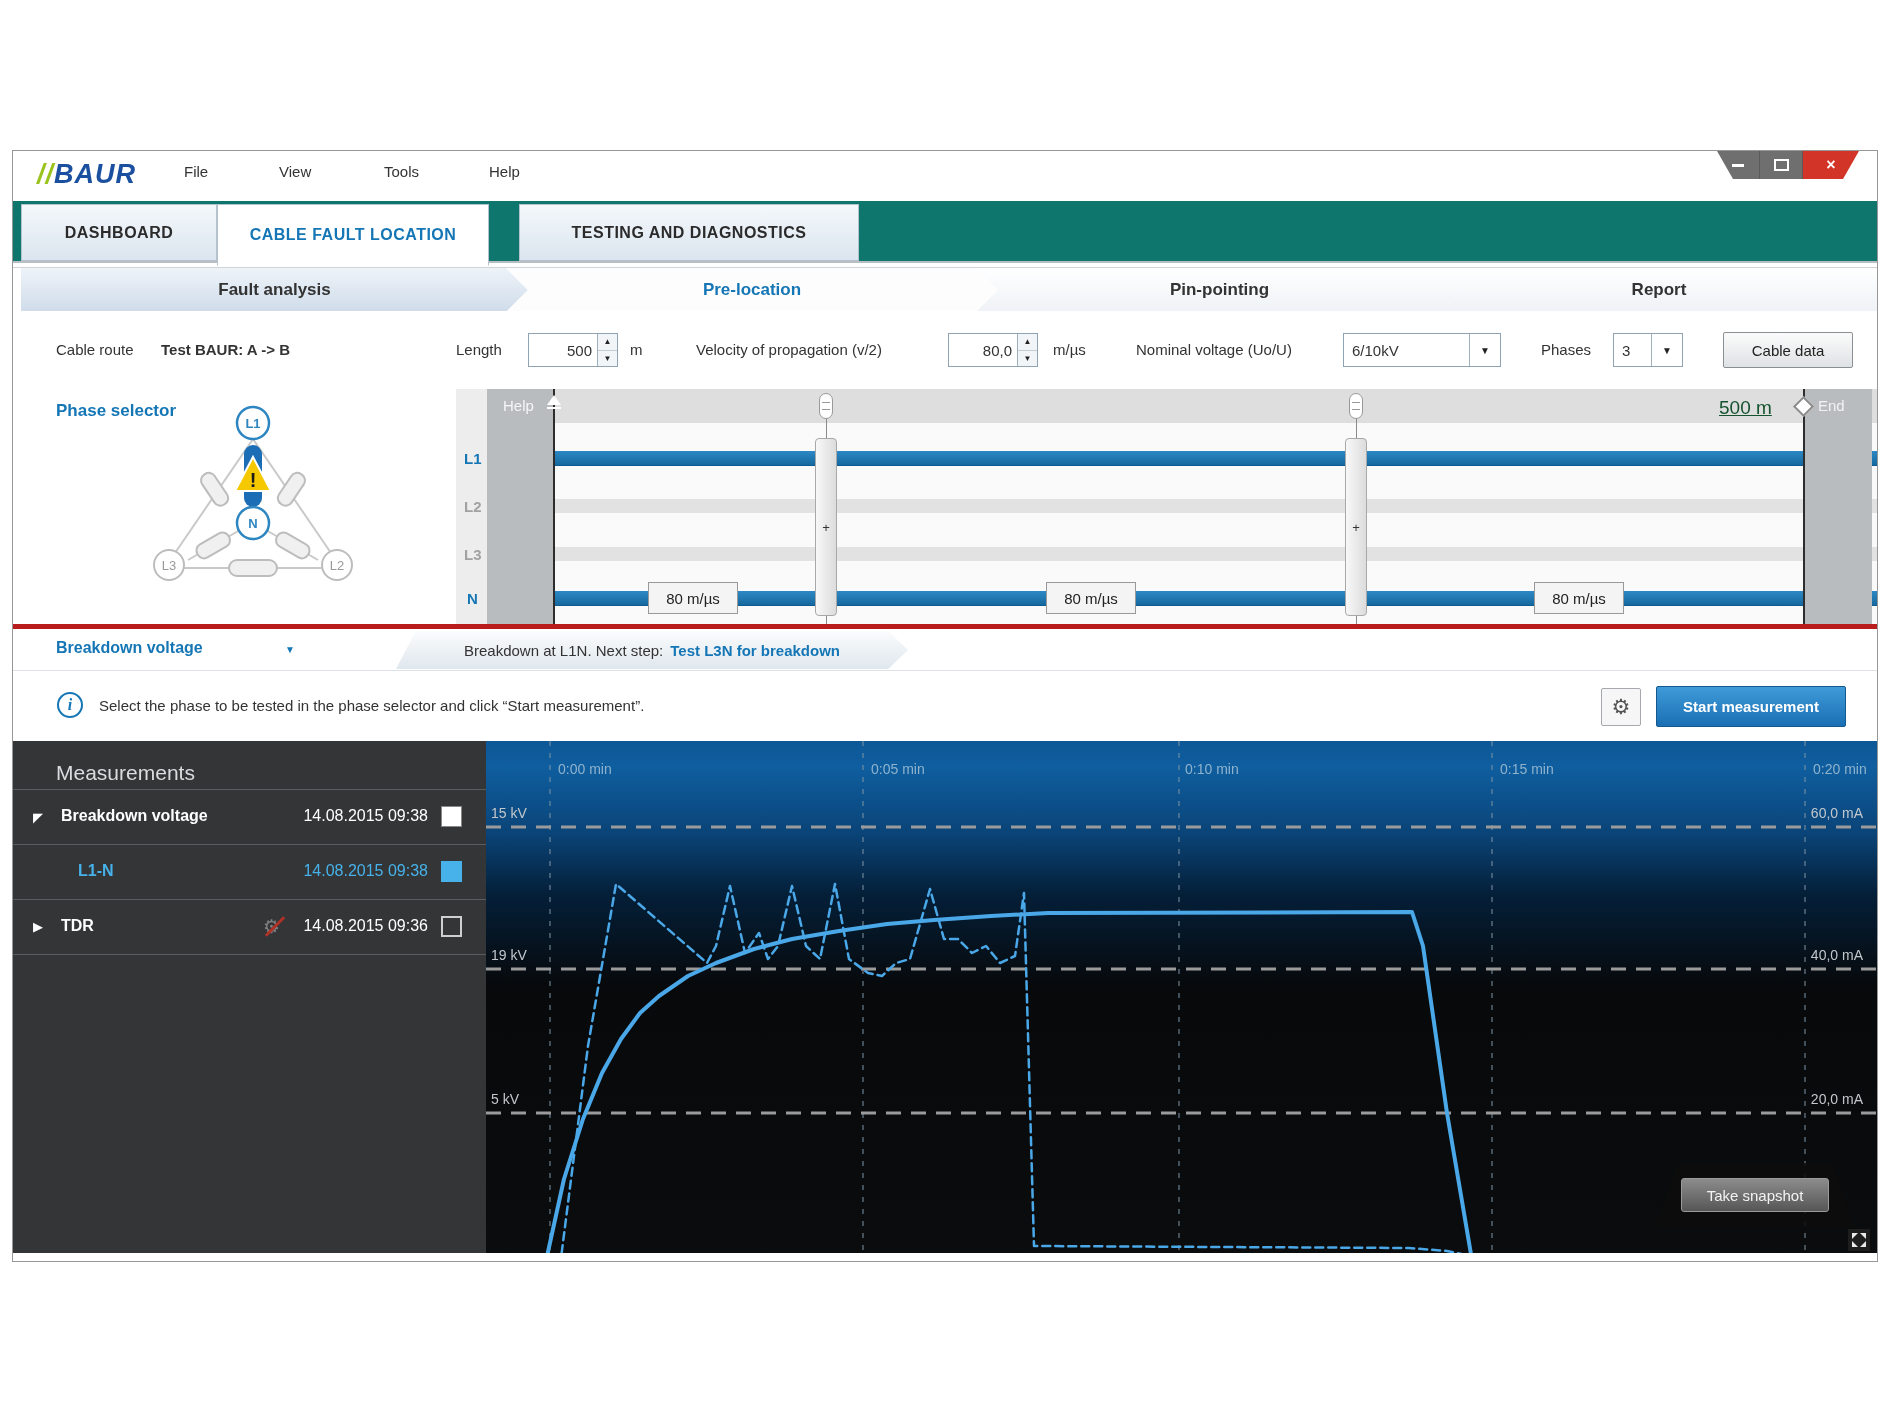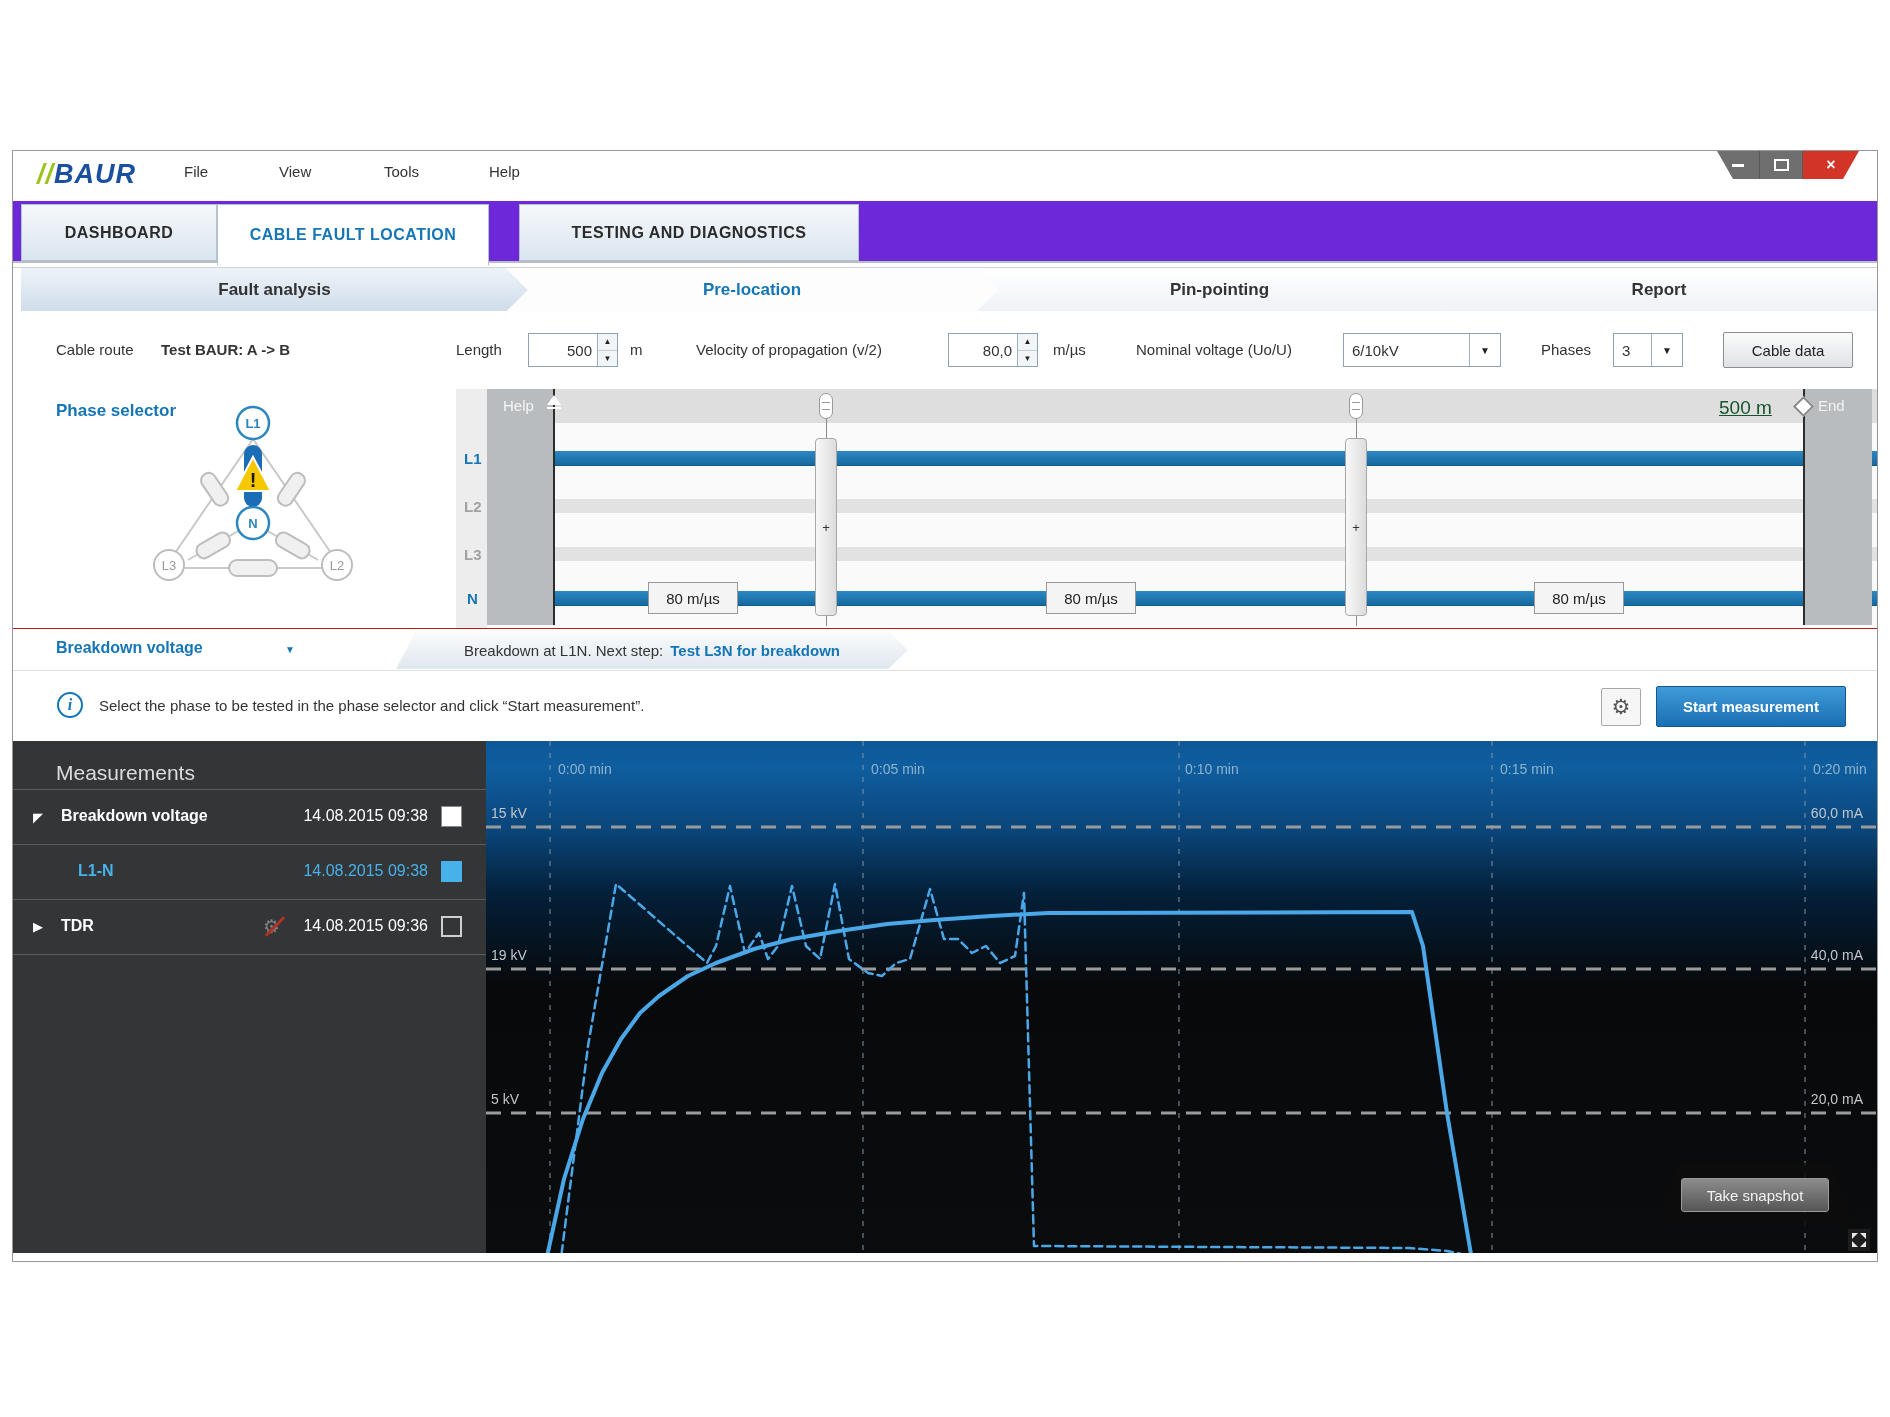--- a/index.html
+++ b/index.html
@@ -15,21 +15,21 @@
   .logo .brand{color:#1b4fa0;}
   .menu-item{position:absolute;top:12px;font-size:15px;color:#333;cursor:default;}
   .win-controls{position:absolute;right:18px;top:0;height:28px;display:flex;
                 clip-path:polygon(0 0,100% 0,calc(100% - 16px) 100%,16px 100%);}
   .win-btn{width:42px;height:28px;display:flex;align-items:center;justify-content:center;color:#fff;}
   .win-btn.gray{background:#6f6f6f;border-right:1px solid #5a5a5a;}
   .win-btn.red{background:#d23527;width:56px;font-weight:bold;}
   .min-glyph{width:12px;height:3px;background:#fff;display:inline-block;}
   .max-glyph{width:11px;height:8px;border:2px solid #fff;display:inline-block;}
   
-  .tabbar{position:absolute;top:50px;left:0;right:0;height:62px;background:#6d28d9;border-bottom:2px solid #b9bec3;box-sizing:border-box;}
+  .tabbar{position:absolute;top:50px;left:0;right:0;height:62px;background:#0f766e;border-bottom:2px solid #b9bec3;box-sizing:border-box;}
   .tab{position:absolute;top:3px;height:57px;display:flex;align-items:center;justify-content:center;
        font-weight:bold;font-size:16px;letter-spacing:.5px;color:#2b2b2b;
        background:linear-gradient(180deg,#f4f8fb,#dbe5ef);border:1px solid #b4c2ce;box-sizing:border-box;}
   .tab.active{background:#fff;color:#1576b6;height:62px;border-bottom:1px solid #fff;z-index:2;}
   
   .crumbs{position:absolute;top:116px;left:0;right:0;height:44px;background:#fff;
           border-top:1px solid #cfd4d9;border-bottom:1px solid #c3c9ce;}
   .crumb{position:absolute;top:0;height:44px;display:flex;align-items:center;justify-content:center;
          font-size:17px;font-weight:bold;color:#333;}
   .crumb.c1{background:linear-gradient(180deg,#eef3f9,#cfdcea);}
@@ -45,21 +45,21 @@
   .spinner{width:19px;border-left:1px solid #9fb0bd;display:flex;flex-direction:column;}
   .spin-btn{flex:1;display:flex;align-items:center;justify-content:center;font-size:8px;color:#222;background:#f2f5f7;}
   .spin-btn:first-child{border-bottom:1px solid #c4cdd4;}
   .selbox{position:absolute;top:22px;height:34px;background:#fff;border:1px solid #8fa3b3;
           box-sizing:border-box;display:flex;align-items:stretch;}
   .selval{flex:1;display:flex;align-items:center;padding-left:8px;font-size:15px;}
   .selarrow{width:30px;border-left:1px solid #9fb0bd;display:flex;align-items:center;justify-content:center;font-size:10px;color:#222;background:#fff;}
   .btn-light{position:absolute;background:linear-gradient(180deg,#fbfbfb,#dfe2e5);border:1px solid #8a8f94;
              border-radius:2px;font-size:15px;color:#222;display:flex;align-items:center;justify-content:center;box-sizing:border-box;}
   
-  .phase-cable{position:absolute;top:238px;left:0;right:0;height:240px;background:#fff;border-bottom:1px solid #b91c1c;box-sizing:border-box;}
+  .phase-cable{position:absolute;top:238px;left:0;right:0;height:240px;background:#fff;border-bottom:5px solid #b91c1c;box-sizing:border-box;}
   .section-title{position:absolute;left:43px;top:12px;color:#1576b6;font-weight:bold;font-size:17px;}
   .cable{position:absolute;left:443px;top:0;right:0;bottom:0;background:#ededed;}
   .cable-label{position:absolute;left:8px;width:22px;font-size:15px;font-weight:bold;text-align:left;}
   .cable-label.blue{color:#1576b6;} .cable-label.gray{color:#a2a2a2;}
   .track{position:absolute;left:31px;right:0;top:0;bottom:0;background:#fafafa;overflow:hidden;}
   .topband{position:absolute;left:0;right:0;top:0;height:34px;background:#dedede;}
   .endcol{position:absolute;top:0;height:236px;background:#b9bcbe;}
   .vline{position:absolute;top:0;height:236px;width:2px;background:#2d2d2d;}
   .bar{position:absolute;left:0;right:0;height:14px;}
   .bar.blue{background:linear-gradient(180deg,#2c88c4,#16699f);box-shadow:0 1px 0 #0e5a92;}

